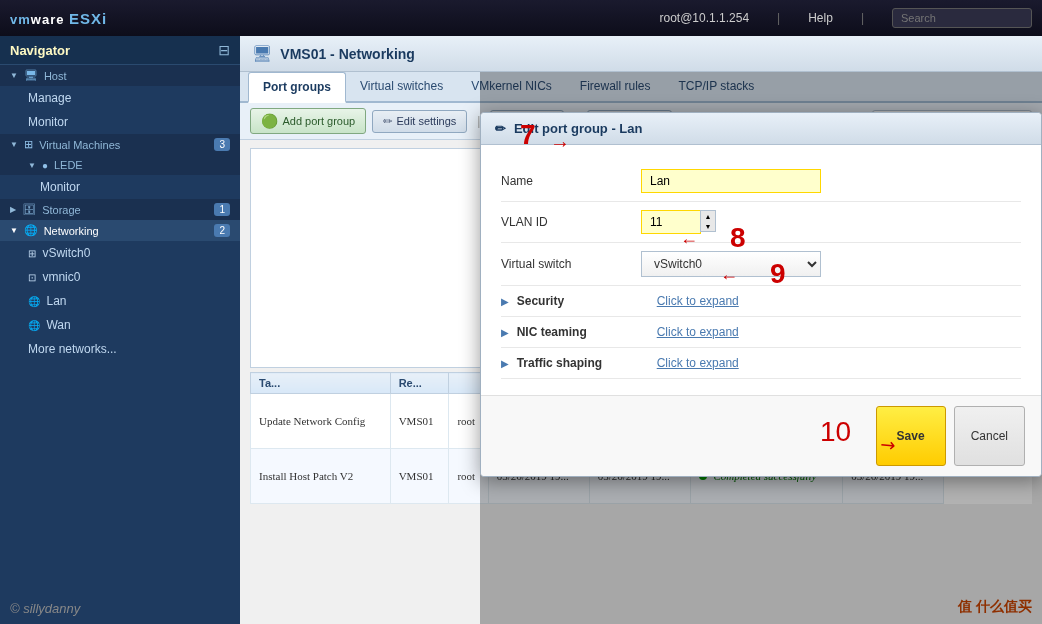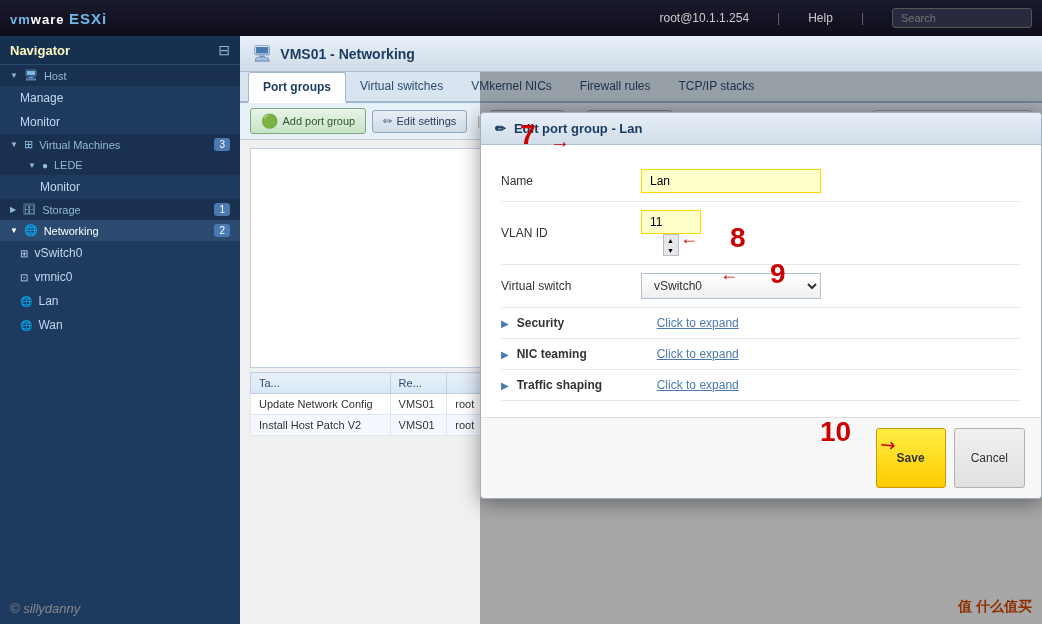--- a/index.html
+++ b/index.html
@@ -65,21 +65,21 @@
     .sidebar-header-title { font-size: 13px; font-weight: bold; color: #fef9c3; }
     .sidebar-item {
       padding: 5px 10px 5px 16px;
       cursor: pointer;
       display: flex;
       align-items: center;
       gap: 6px;
       color: #c0d8f0;
       font-size: 12px;
     }
-    .sidebar-item.indent1 { padding-left: 20px; }
+    .sidebar-item.indent1 { padding-left: 28px; }
     .sidebar-item.indent2 { padding-left: 40px; }
     .sidebar-section {
       background: #1a3050;
       padding: 4px 10px;
       font-size: 11px;
       color: #90b8d8;
       display: flex;
       align-items: center;
       gap: 6px;
       cursor: pointer;
@@ -341,26 +341,27 @@
       border-collapse: collapse;
       font-size: 11px;
       background: #fff;
     }
     .bg-table th {
       background: linear-gradient(to bottom, #e8f0f8, #d8e8f8);
       border: 1px solid #c0d0e0;
       padding: 4px 8px;
       text-align: left;
       color: #2a4a70;
-      font-weight: normal;
+      font-weight: bold;
     }
     .bg-table td {
       border: 1px solid #dde8f0;
-      padding: 4px 8px;
+      padding: 21px 8px;
       color: #333;
+      font-family: Liberation Serif, serif;
     }
     .bg-table tr:nth-child(even) td { background: #f5f9ff; }
     .status-success {
       color: #007700;
       font-style: italic;
     }
     .status-dot {
       display: inline-block;
       width: 8px;
       height: 8px;
@@ -461,20 +462,23 @@
       <span style="font-size:10px;">⊡</span>
       <span>vmnic0</span>
     </div>
     <div class="sidebar-item indent1">
       <span style="font-size:10px; color:#a0d0f0;">🌐</span>
       <span>Lan</span>
     </div>
     <div class="sidebar-item indent1">
       <span style="font-size:10px; color:#a0d0f0;">🌐</span>
       <span>Wan</span>
+    </div>
+    <div class="sidebar-item indent1">
+      <span>More networks...</span>
     </div>
   </div>
 
   <div class="content-area" style="position:relative;">
 
     <div class="content-header">
       <span class="content-icon">🖥</span>
       <span class="content-title">VMS01 - Networking</span>
     </div>
 
@@ -576,21 +580,21 @@
         </div>
         <div class="modal-body">
 
           <div class="form-row">
             <span class="form-label">Name</span>
             <input class="form-input" type="text" value="Lan" style="">
           </div>
 
           <div class="form-row">
             <span class="form-label">VLAN ID</span>
-            <div style="display:flex; align-items:center;flex-direction:column;">
+            <div style="display:flex; align-items:flex-start;">
               <input class="form-input vlan" type="text" value="11" style="">
               <div class="spinner-btns">
                 <button class="spinner-btn">▲</button>
                 <button class="spinner-btn">▼</button>
               </div>
             </div>
           </div>
 
           <div class="form-row">
             <span class="form-label">Virtual switch</span>
@@ -627,20 +631,20 @@
 
     <div style="position:absolute; top:83px; left:280px; color:#cc0000; font-size:28px; font-weight:bold; pointer-events:none; z-index:300;">7</div>
     <div style="position:absolute; top:100px; left:310px; color:#cc0000; font-size:20px; pointer-events:none; z-index:300; transform:rotate(180deg);">←</div>
 
     <div style="position:absolute; top:186px; left:490px; color:#cc0000; font-size:28px; font-weight:bold; pointer-events:none; z-index:300;">8</div>
     <div style="position:absolute; top:192px; left:440px; color:#cc0000; font-size:18px; pointer-events:none; z-index:300;">←</div>
 
     <div style="position:absolute; top:222px; left:530px; color:#cc0000; font-size:28px; font-weight:bold; pointer-events:none; z-index:300;">9</div>
     <div style="position:absolute; top:228px; left:480px; color:#cc0000; font-size:18px; pointer-events:none; z-index:300;">←</div>
 
-    <div style="position:absolute; top:380px; left:580px; color:#cc0000; font-size:28px; font-weight:bold; pointer-events:none; z-index:300;">10</div>
+    <div style="position:absolute; top:380px; left:580px; color:#cc0000; font-size:28px; font-weight:normal; pointer-events:none; z-index:300;">10</div>
     <div style="position:absolute; top:398px; left:640px; color:#cc0000; font-size:18px; pointer-events:none; z-index:300; transform:rotate(-40deg);">↘</div>
   </div>
 
 </div>
 
 <div class="watermark-left">© sillydanny</div>
 <div class="watermark">值 什么值买</div>
 
 </body></html>

